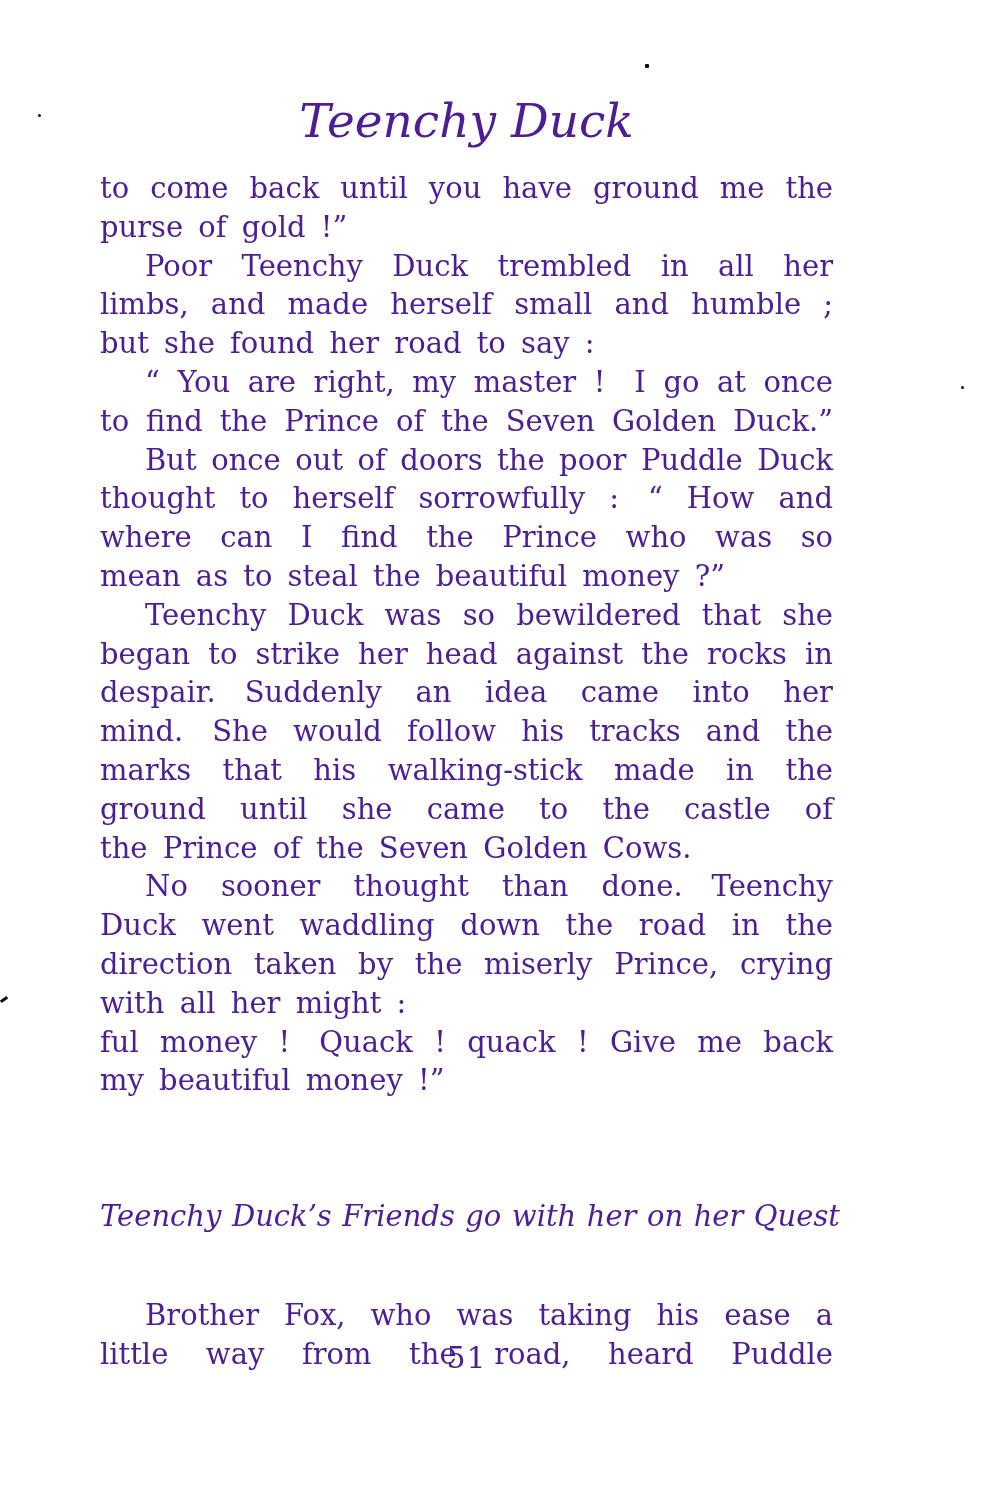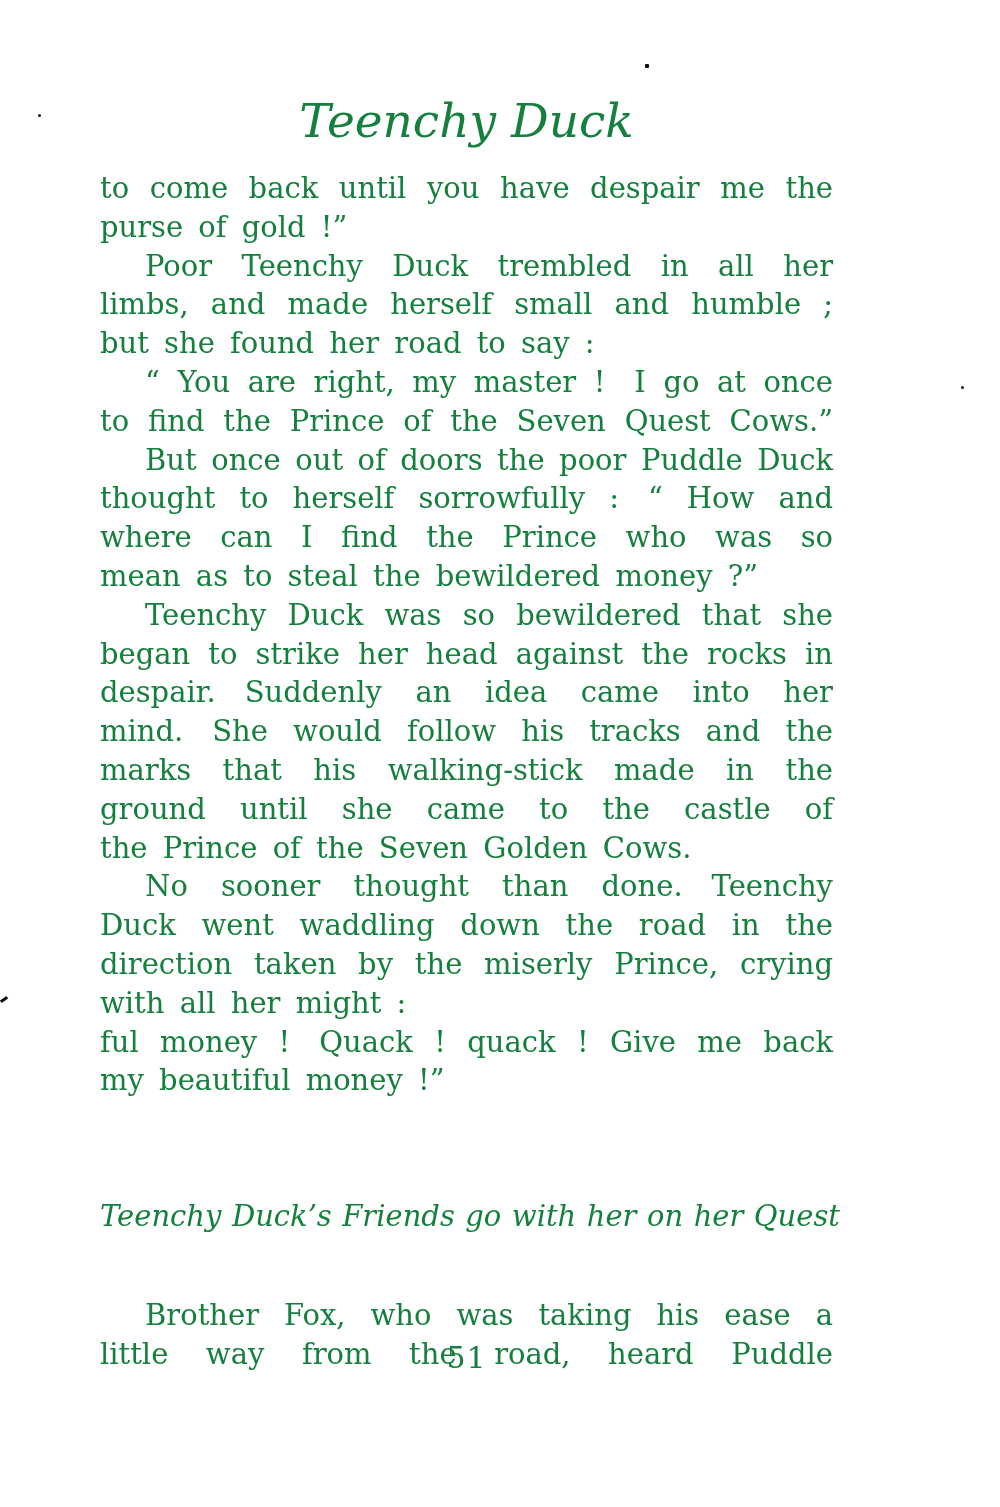--- a/index.html
+++ b/index.html
@@ -6,21 +6,21 @@
     margin: 0;
     padding: 0;
     background: #ffffff;
   }
   .page {
     position: relative;
     width: 1000px;
     height: 1507px;
     background: #ffffff;
     overflow: hidden;
-    color: #15803d;
+    color: #4c1d95;
     font-family: "DejaVu Serif", "Liberation Serif", serif;
   }
   .title-block {
     position: absolute;
     left: 100px;
     top: 86px;
     width: 733px;
     text-align: center;
     font-style: italic;
     font-size: 47px;
@@ -92,31 +92,31 @@
 <div class="page">
 
   <div class="speck s1"></div>
   <div class="speck s2"></div>
   <div class="speck s3"></div>
   <div class="speck s4"></div>
 
   <div class="title-block">Teenchy Duck</div>
 
   <div class="body-block">
-      <div class="line">to come back until you have despair me the</div>
+      <div class="line">to come back until you have ground me the</div>
       <div class="line last">purse of gold !”</div>
       <div class="line indent">Poor Teenchy Duck trembled in all her</div>
       <div class="line">limbs, and made herself small and humble ;</div>
       <div class="line last">but she found her road to say :</div>
       <div class="line indent">“ You are right, my master ! I go at once</div>
-      <div class="line">to find the Prince of the Seven Quest Cows.”</div>
+      <div class="line">to find the Prince of the Seven Golden Duck.”</div>
       <div class="line indent">But once out of doors the poor Puddle Duck</div>
       <div class="line">thought to herself sorrowfully : “ How and</div>
       <div class="line">where can I find the Prince who was so</div>
-      <div class="line last">mean as to steal the bewildered money ?”</div>
+      <div class="line last">mean as to steal the beautiful money ?”</div>
       <div class="line indent">Teenchy Duck was so bewildered that she</div>
       <div class="line">began to strike her head against the rocks in</div>
       <div class="line">despair. Suddenly an idea came into her</div>
       <div class="line">mind. She would follow his tracks and the</div>
       <div class="line">marks that his walking-stick made in the</div>
       <div class="line">ground until she came to the castle of</div>
       <div class="line last">the Prince of the Seven Golden Cows.</div>
       <div class="line indent">No sooner thought than done. Teenchy</div>
       <div class="line">Duck went waddling down the road in the</div>
       <div class="line">direction taken by the miserly Prince, crying</div>

